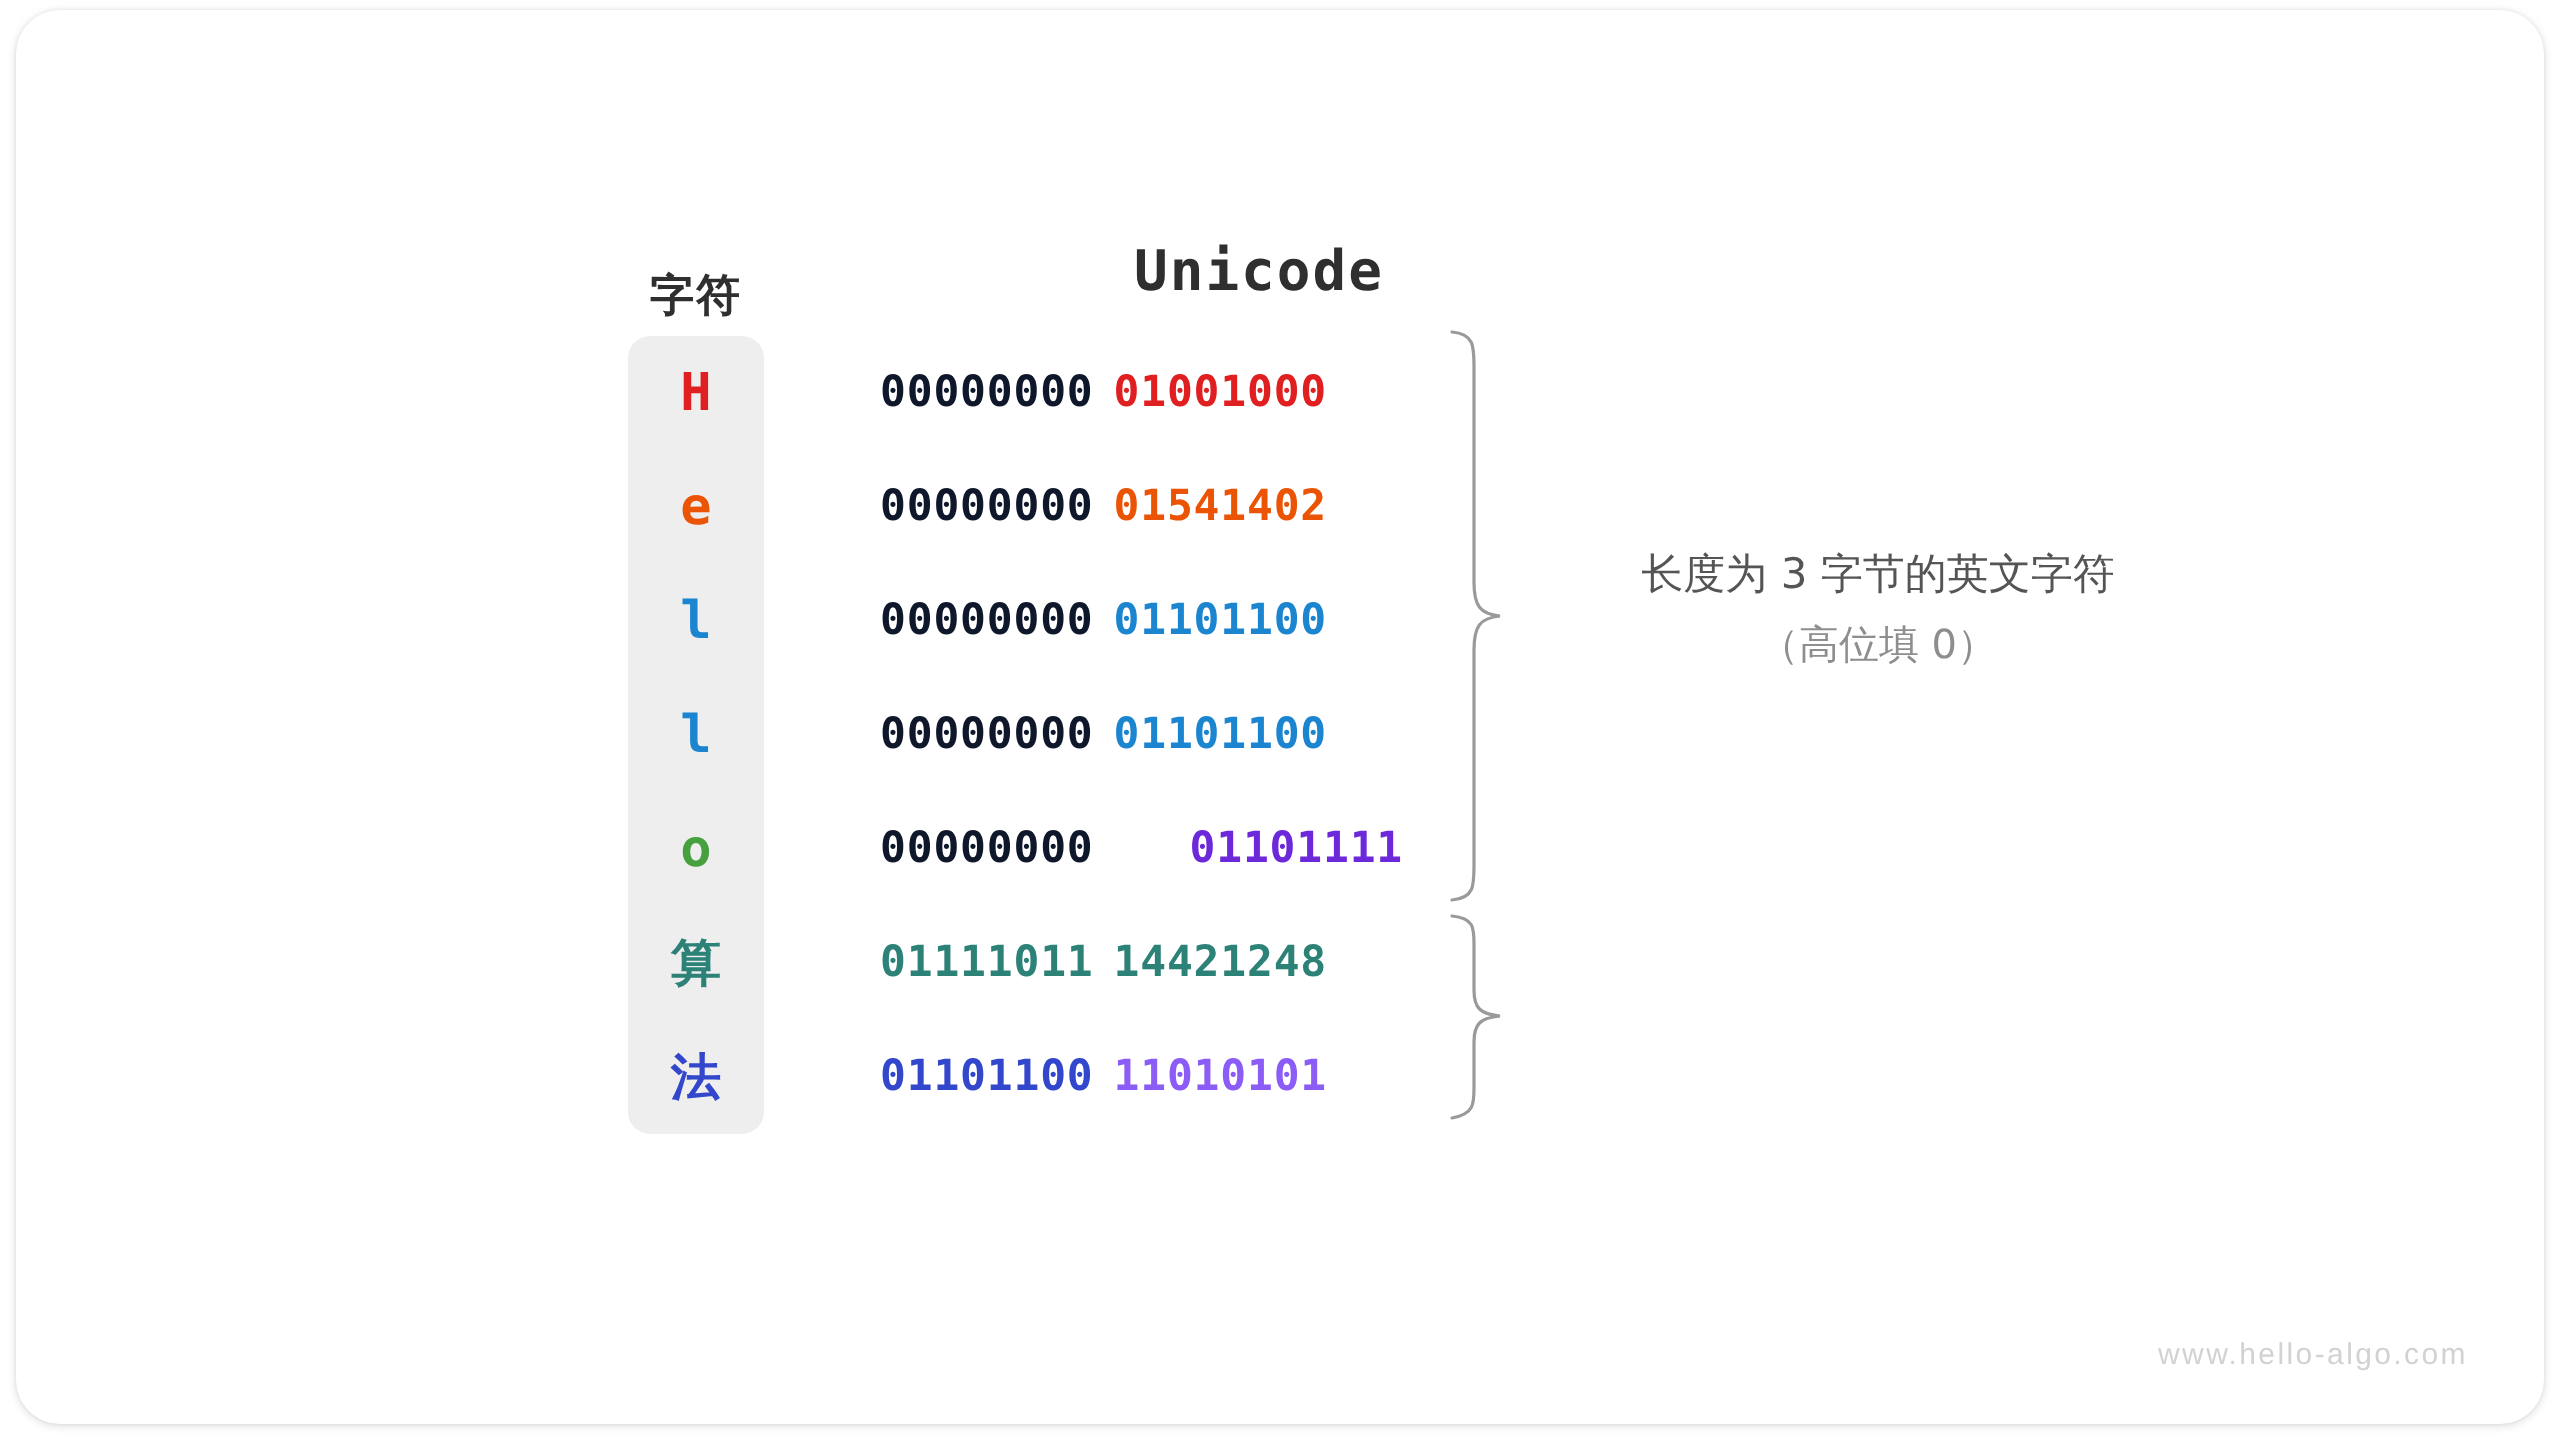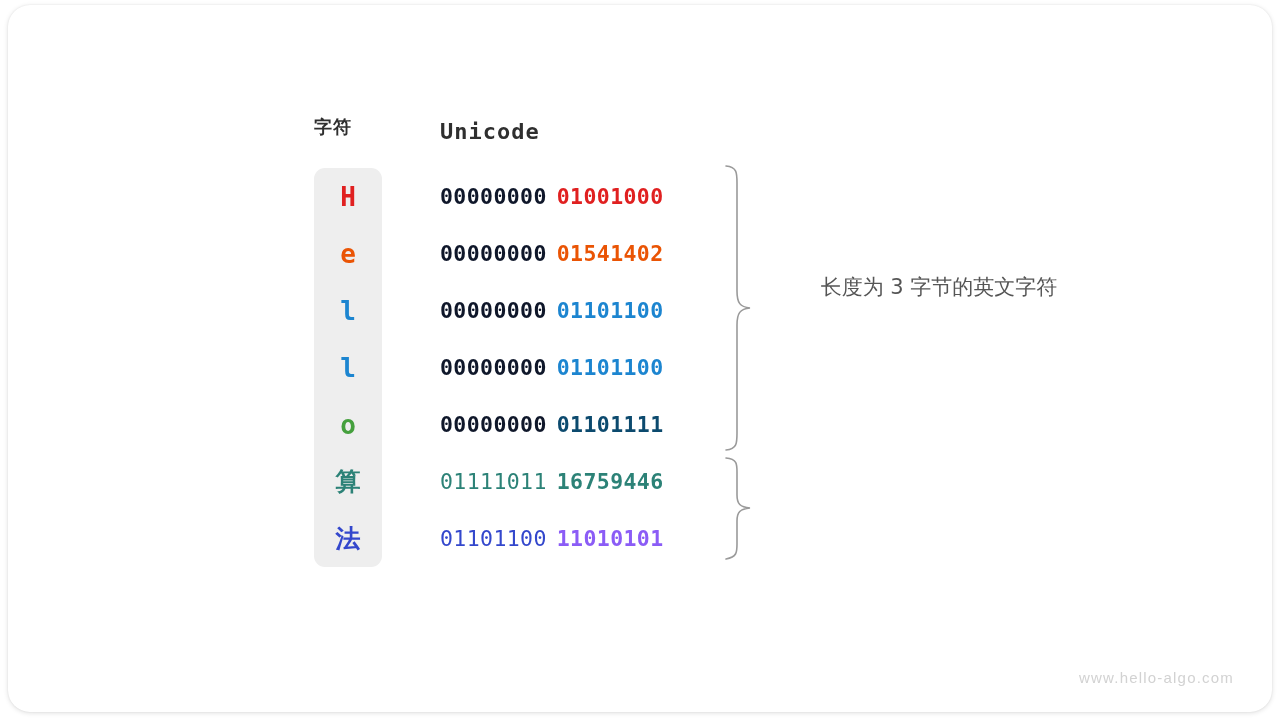--- a/index.html
+++ b/index.html
@@ -28,32 +28,32 @@
 
   
   .col-header {
     position: absolute;
     font-weight: bold;
     color: #2f2f2f;
     white-space: nowrap;
   }
   #hdr-char {
     left: 306px;
-    top: 110px;
+    top: 128px;
     width: 68px;
-    text-align: left;
-    font-size: 18px;
+    text-align: center;
+    font-size: 22px;
     letter-spacing: 1px;
   }
   #hdr-unicode {
     left: 432px;
     top: 114px;
     width: 252px;
-    text-align: left;
-    font-size: 22px;
+    text-align: right;
+    font-size: 28px;
     font-family: "DejaVu Sans Mono", "Liberation Mono", monospace;
     letter-spacing: 1px;
   }
 
   
   #char-column-bg {
     position: absolute;
     left: 306px;
     top: 163px;
     width: 68px;
@@ -85,21 +85,21 @@
     height: 30px;
     line-height: 30px;
     font-size: 21.5px;
     font-family: "DejaVu Sans Mono", "Liberation Mono", monospace;
     white-space: nowrap;
     text-align: left;
   }
   .byte-hi  { color: #0f172a; font-weight: bold; letter-spacing: 0.4px; }
   .byte-sep { display: inline-block; width: 10px; }
   .byte-lo  { font-weight: bold; letter-spacing: 0.4px; }
-  .bits-row.wide .byte-hi { font-weight: normal; }
+  .bits-row.wide .byte-hi { font-weight: bold; }
 
   
   .brace { position: absolute; }
 
   
   .annotation {
     position: absolute;
     color: #555555;
     font-size: 21px;
     text-align: center;
@@ -140,23 +140,23 @@
     <div id="rows-host">
         <div class="char-cell" style="top: 177px; color: rgb(224, 32, 32);">H</div>
         <div class="bits-row" style="top: 177px;"><span class="byte-hi">00000000</span><span class="byte-sep"></span><span class="byte-lo" style="color: rgb(224, 32, 32); text-align: center;">01001000</span></div>
         <div class="char-cell" style="top: 234px; color: rgb(234, 84, 4);">e</div>
         <div class="bits-row" style="top: 234px;"><span class="byte-hi">00000000</span><span class="byte-sep"></span><span class="byte-lo" style="color: rgb(234, 84, 4);">01541402</span></div>
         <div class="char-cell" style="top: 291px; color: rgb(28, 133, 208);">l</div>
         <div class="bits-row" style="top: 291px;"><span class="byte-hi">00000000</span><span class="byte-sep"></span><span class="byte-lo" style="color: rgb(28, 133, 208);">01101100</span></div>
         <div class="char-cell" style="top: 348px; color: rgb(28, 133, 208);">l</div>
         <div class="bits-row" style="top: 348px;"><span class="byte-hi">00000000</span><span class="byte-sep"></span><span class="byte-lo" style="color: rgb(28, 133, 208);">01101100</span></div>
         <div class="char-cell" style="top: 405px; color: rgb(69, 160, 61);">o</div>
-        <div class="bits-row" style="top: 405px;"><span class="byte-hi">00000000</span><span class="byte-sep"></span><span class="byte-lo" style="color: #0c4a6e;">01101111</span></div>
+        <div class="bits-row" style="top: 405px;"><span class="byte-hi">00000000</span><span class="byte-sep"></span><span class="byte-lo" style="color: #6d28d9; margin-left: 38px;">01101111</span></div>
         <div class="char-cell cjk" style="top: 462px; color: rgb(44, 130, 119);">算</div>
-        <div class="bits-row wide" style="top: 462px;"><span class="byte-hi" style="color: rgb(44, 130, 119);">01111011</span><span class="byte-sep"></span><span class="byte-lo" style="color: rgb(44, 130, 119);">16759446</span></div>
+        <div class="bits-row wide" style="top: 462px;"><span class="byte-hi" style="color: rgb(44, 130, 119);">01111011</span><span class="byte-sep"></span><span class="byte-lo" style="color: rgb(44, 130, 119);">14421248</span></div>
         <div class="char-cell cjk" style="top: 519px; color: rgb(51, 71, 204);">法</div>
         <div class="bits-row wide" style="top: 519px;"><span class="byte-hi" style="color: rgb(51, 71, 204);">01101100</span><span class="byte-sep"></span><span class="byte-lo" style="color: #8b5cf6;">11010101</span></div>
       </div>
 
     <svg class="brace" style="left:712px; top:158px;" width="40" height="290" viewBox="0 0 40 290">
       <path d="M 6 3
                C 17 4, 17 10, 17 20
                L 17 128
                C 17 140, 20 144, 30 145
                C 20 146, 17 150, 17 162
@@ -169,18 +169,19 @@
                C 17 4, 17 9, 17 17
                L 17 40
                C 17 49, 20 52, 30 53
                C 20 54, 17 57, 17 66
                L 17 89
                C 17 97, 17 102, 6 104" fill="none" stroke="#9a9a9a" stroke-width="1.6" stroke-linecap="round"></path>
     </svg>
 
     <div class="annotation" id="annotation-1">
       <span>长度为 3 字节的英文字符</span>
+      <span class="sub">（高位填 0）</span>
     </div>
 
     <div id="watermark">www.hello-algo.com</div>
 
   </div>
 </div>
 
 </body></html>

